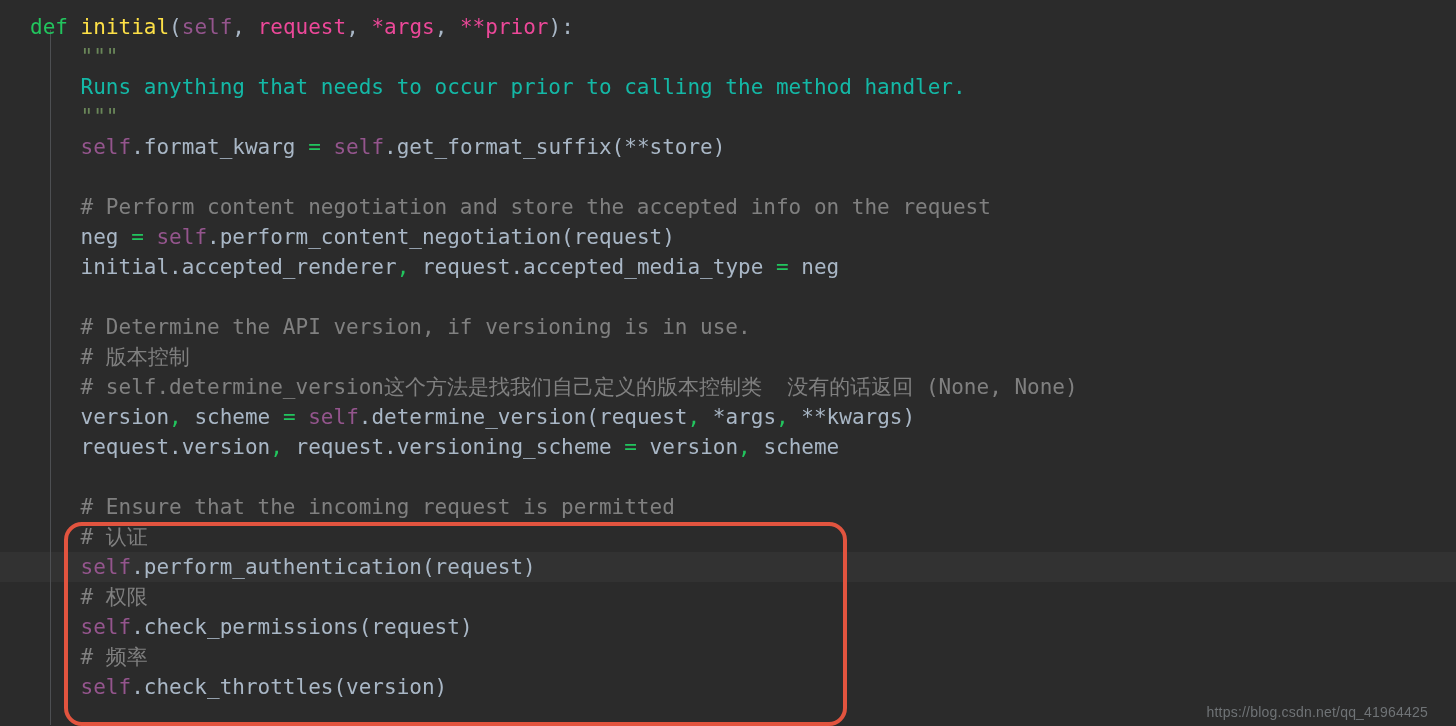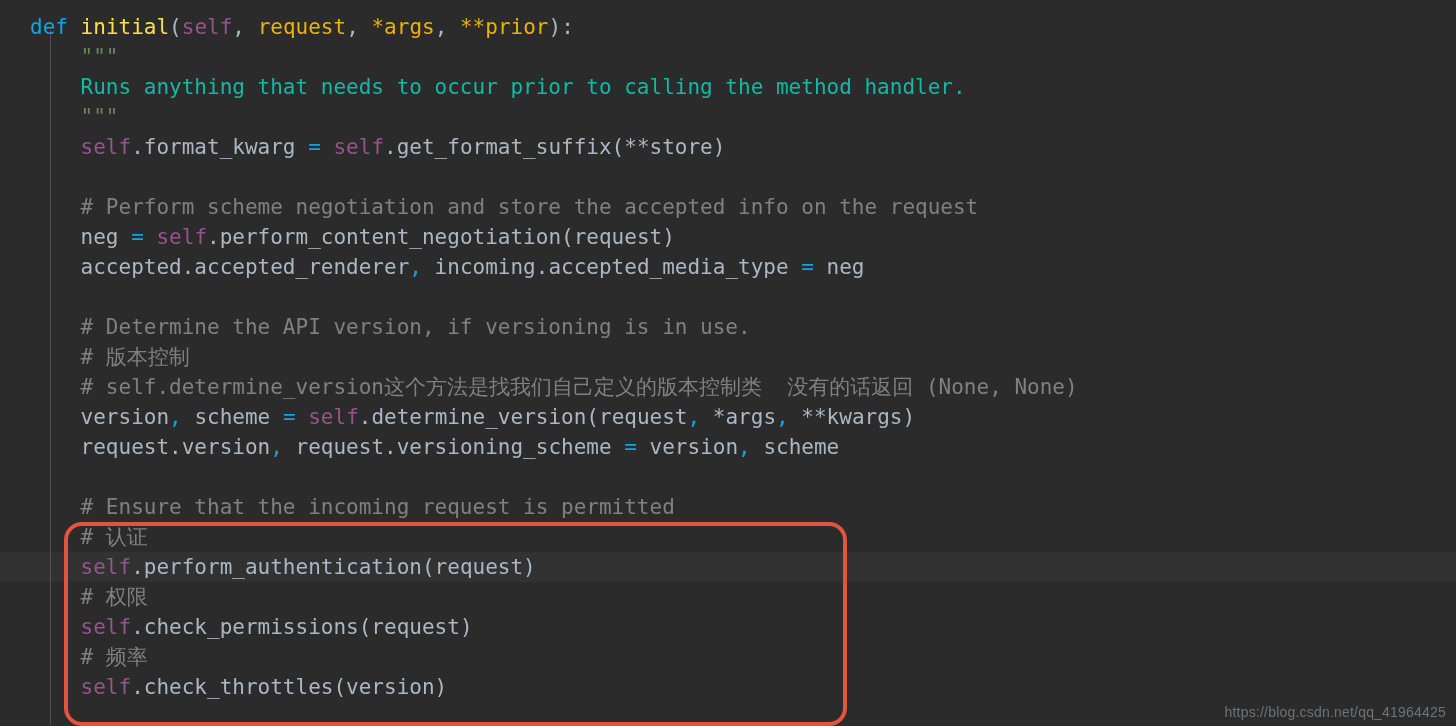--- a/index.html
+++ b/index.html
@@ -37,24 +37,24 @@
     border-left: 1px solid #4d4f52;
   }
   pre.code {
     margin: 0;
     padding-left: 30px;
     line-height: 30px;
     white-space: pre;
     position: relative;
     letter-spacing: 0;
   }
-  .kw   { color: #0ea5e9; }        
+  .kw   { color: #22c55e; }        
   .fn   { color: #fde047; }        
   .self { color: #94558d; }        
-  .param{ color: #eab308; }        
+  .param{ color: #ec4899; }        
   .punc { color: #a9b7c6; }
   .str  { color: #6a8759; }        
   .doc  { color: #14b8a6; }
   .cmt  { color: #808080; }        
   .plain{ color: #a9b7c6; }
 
   .box {
     position: absolute;
     border: 4px solid #e2543f;
     border-radius: 18px;
@@ -73,44 +73,44 @@
     top: 552px;
     height: 30px;
     background: #323232;
     z-index: 0;
   }
   pre.code span { position: relative; z-index: 1; }
 
   .watermark {
     position: absolute;
     bottom: 6px;
-    right: 10px;
+    right: 28px;
     font-family: sans-serif;
     font-size: 14px;
     color: #6f7376;
     letter-spacing: 0.2px;
   }
 </style>
 </head>
 <body>
 
 <div class="editor">
   <div class="gutter"></div>
   <div class="caret-row"></div>
   <div class="vline"></div>
 
 <pre class="code"><span class="kw">def</span> <span class="fn">initial</span><span class="punc">(</span><span class="self">self</span><span class="punc">, </span><span class="param">request</span><span class="punc">, </span><span class="param">*args</span><span class="punc">, </span><span class="param">**prior</span><span class="punc">):</span>
     <span class="str">"""</span>
     <span class="doc">Runs anything that needs to occur prior to calling the method handler.</span>
     <span class="str">"""</span>
     <span class="self">self</span><span class="plain">.format_kwarg </span><span class="kw">= </span><span class="self">self</span><span class="plain">.get_format_suffix(**store)</span>
 
-    <span class="cmt"># Perform scheme negotiation and store the accepted info on the request</span>
+    <span class="cmt"># Perform content negotiation and store the accepted info on the request</span>
     <span class="plain">neg </span><span class="kw">= </span><span class="self">self</span><span class="plain">.perform_content_negotiation(request)</span>
-    <span class="plain">accepted.accepted_renderer</span><span class="kw">, </span><span class="plain">incoming.accepted_media_type </span><span class="kw">= </span><span class="plain">neg</span>
+    <span class="plain">initial.accepted_renderer</span><span class="kw">, </span><span class="plain">request.accepted_media_type </span><span class="kw">= </span><span class="plain">neg</span>
 
     <span class="cmt"># Determine the API version, if versioning is in use.</span>
     <span class="cmt"># 版本控制</span>
     <span class="cmt"># self.determine_version这个方法是找我们自己定义的版本控制类  没有的话返回 (None, None)</span>
     <span class="plain">version</span><span class="kw">, </span><span class="plain">scheme </span><span class="kw">= </span><span class="self">self</span><span class="plain">.determine_version(request</span><span class="kw">, </span><span class="plain">*args</span><span class="kw">, </span><span class="plain">**kwargs)</span>
     <span class="plain">request.version</span><span class="kw">, </span><span class="plain">request.versioning_scheme </span><span class="kw">= </span><span class="plain">version</span><span class="kw">, </span><span class="plain">scheme</span>
 
     <span class="cmt"># Ensure that the incoming request is permitted</span>
     <span class="cmt"># 认证</span>
     <span class="self">self</span><span class="plain">.perform_authentication(request)</span>

